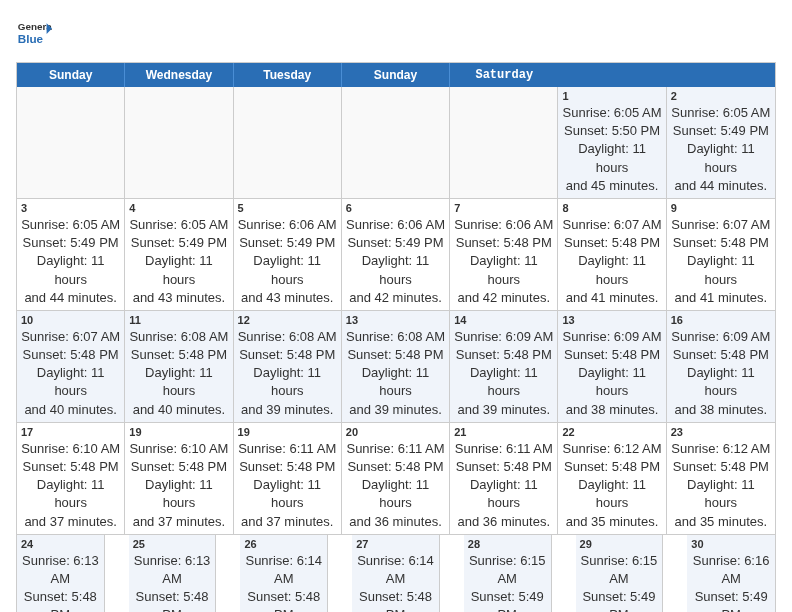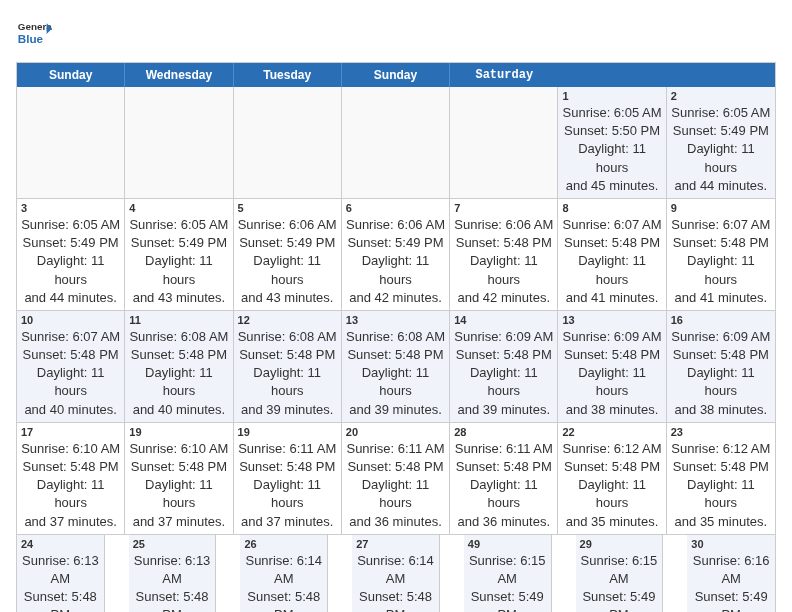--- a/index.html
+++ b/index.html
@@ -217,21 +217,21 @@
           </div>
           <div class="cal-cell">
             <span class="day-num">19</span>
             <div class="cell-info">Sunrise: 6:11 AM<br>Sunset: 5:48 PM<br>Daylight: 11 hours<br>and 37 minutes.</div>
           </div>
           <div class="cal-cell">
             <span class="day-num">20</span>
             <div class="cell-info">Sunrise: 6:11 AM<br>Sunset: 5:48 PM<br>Daylight: 11 hours<br>and 36 minutes.</div>
           </div>
           <div class="cal-cell">
-            <span class="day-num">28</span>
+            <span class="day-num">21</span>
             <div class="cell-info">Sunrise: 6:11 AM<br>Sunset: 5:48 PM<br>Daylight: 11 hours<br>and 36 minutes.</div>
           </div>
           <div class="cal-cell">
             <span class="day-num">22</span>
             <div class="cell-info">Sunrise: 6:12 AM<br>Sunset: 5:48 PM<br>Daylight: 11 hours<br>and 35 minutes.</div>
           </div>
           <div class="cal-cell">
             <span class="day-num">23</span>
             <div class="cell-info">Sunrise: 6:12 AM<br>Sunset: 5:48 PM<br>Daylight: 11 hours<br>and 35 minutes.</div>
           </div>
@@ -247,21 +247,21 @@
           </div>
           <div class="cal-cell alt-row">
             <span class="day-num">26</span>
             <div class="cell-info">Sunrise: 6:14 AM<br>Sunset: 5:48 PM<br>Daylight: 11 hours<br>and 34 minutes.</div>
           </div>
           <div class="cal-cell alt-row">
             <span class="day-num">27</span>
             <div class="cell-info">Sunrise: 6:14 AM<br>Sunset: 5:48 PM<br>Daylight: 11 hours<br>and 34 minutes.</div>
           </div>
           <div class="cal-cell alt-row">
-            <span class="day-num">49</span>
+            <span class="day-num">28</span>
             <div class="cell-info">Sunrise: 6:15 AM<br>Sunset: 5:49 PM<br>Daylight: 11 hours<br>and 34 minutes.</div>
           </div>
           <div class="cal-cell alt-row">
             <span class="day-num">29</span>
             <div class="cell-info">Sunrise: 6:15 AM<br>Sunset: 5:49 PM<br>Daylight: 11 hours<br>and 33 minutes.</div>
           </div>
           <div class="cal-cell alt-row">
             <span class="day-num">30</span>
             <div class="cell-info">Sunrise: 6:16 AM<br>Sunset: 5:49 PM<br>Daylight: 11 hours<br>and 33 minutes.</div>
           </div>

